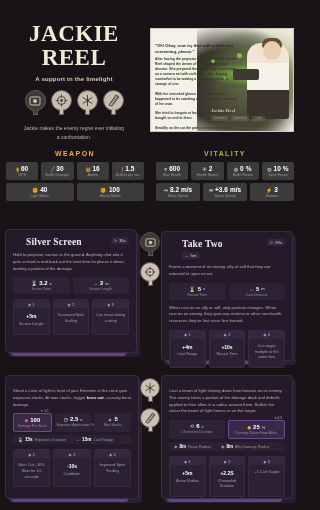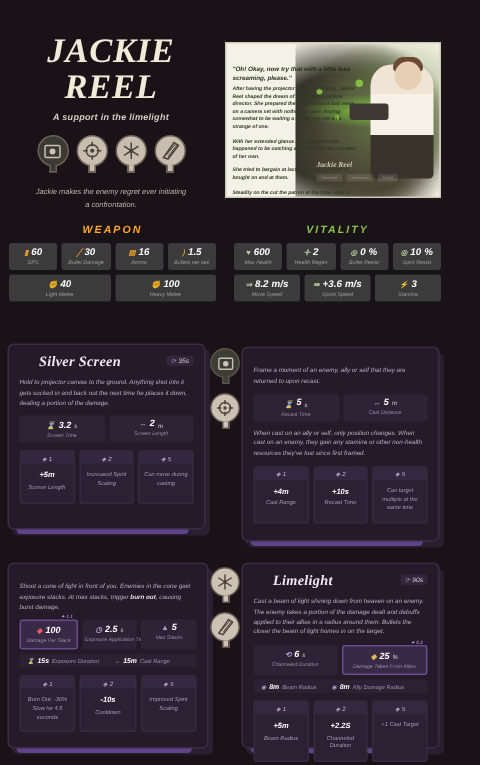--- a/index.html
+++ b/index.html
@@ -4,21 +4,21 @@
 <style>
   * { box-sizing: border-box; margin:0; padding:0; }
   body {
     width:300px; height:510px;
     background:#191317;
     font-family:"Liberation Sans", sans-serif;
     color:#e8e2de;
     overflow:hidden;
     position:relative;
   }
-  .page { position:relative; width:300px; height:500px;font-style:italic; }
+  .page { position:relative; width:300px; height:500px; }
 
   
   .hero { position:absolute; left:0; top:0; width:300px; height:146px; }
   .hero-left { position:absolute; left:0; top:22px; width:148px; text-align:center; }
   .hero-title {
     font-family:"Liberation Serif", serif;
     font-weight:bold; font-size:23px; letter-spacing:0.5px;
     color:#f2ead9; line-height:1.05;
   }
   .hero-sub {
@@ -451,20 +451,37 @@
             <span>◈</span>
             <span>5</span>
           </div>
         <div class="up-b"><span>Can move during casting</span></div>
       </div>
     </div>
   </div>
 
   <div class="card-shadow" style="left:164px;top:235px;width:132px;height:130px;"></div>
   <div class="card" style="left:161px;top:231px;width:132px;height:130px;">
+    <div class="c-head">
+      <div>
+        <div class="c-title">Take Two</div>
+        <div class="badges" style="justify-content:flex-start;margin-top:3px;">
+          <div class="badge">
+              <span class="bi">↔</span>
+              <span>5m</span>
+            </div>
+        </div>
+      </div>
+      <div class="badges">
+        <div class="badge">
+            <span class="bi">⟳</span>
+            <span>29s</span>
+          </div>
+      </div>
+    </div>
     <div class="c-desc">Frame a moment of an enemy, ally or self that they are returned to upon recast.</div>
     <div class="c-stats">
       <div class="c-stat">
         <div class="c-sv">
             <span class="ci">⌛</span>
             <span>5</span>
             <span class="u">s</span>
           </div>
         <div class="c-sl">Recast Time</div>
       </div>
@@ -606,29 +623,20 @@
             <span>◈</span>
             <span>5</span>
           </div>
         <div class="up-b"><span>Improved Spirit Scaling</span></div>
       </div>
     </div>
   </div>
 
   <div class="card-shadow" style="left:164px;top:379px;width:132px;height:124px;"></div>
   <div class="card" style="left:161px;top:375px;width:132px;height:124px;">
-    <div class="c-head">
-      <div class="c-title">Limelight</div>
-      <div class="badges">
-        <div class="badge">
-            <span class="bi">⟳</span>
-            <span>90s</span>
-          </div>
-      </div>
-    </div>
     <div class="c-desc">Cast a beam of light shining down from heaven on an enemy. The enemy takes a portion of the damage dealt and debuffs applied to their allies in a radius around them. Bullets the closer the beam of light homes in on the target.</div>
     <div class="c-stats">
       <div class="c-stat">
         <div class="c-sv">
             <span class="ci">⟲</span>
             <span>6</span>
             <span class="u">s</span>
           </div>
         <div class="c-sl">Channeled Duration</div>
       </div>

